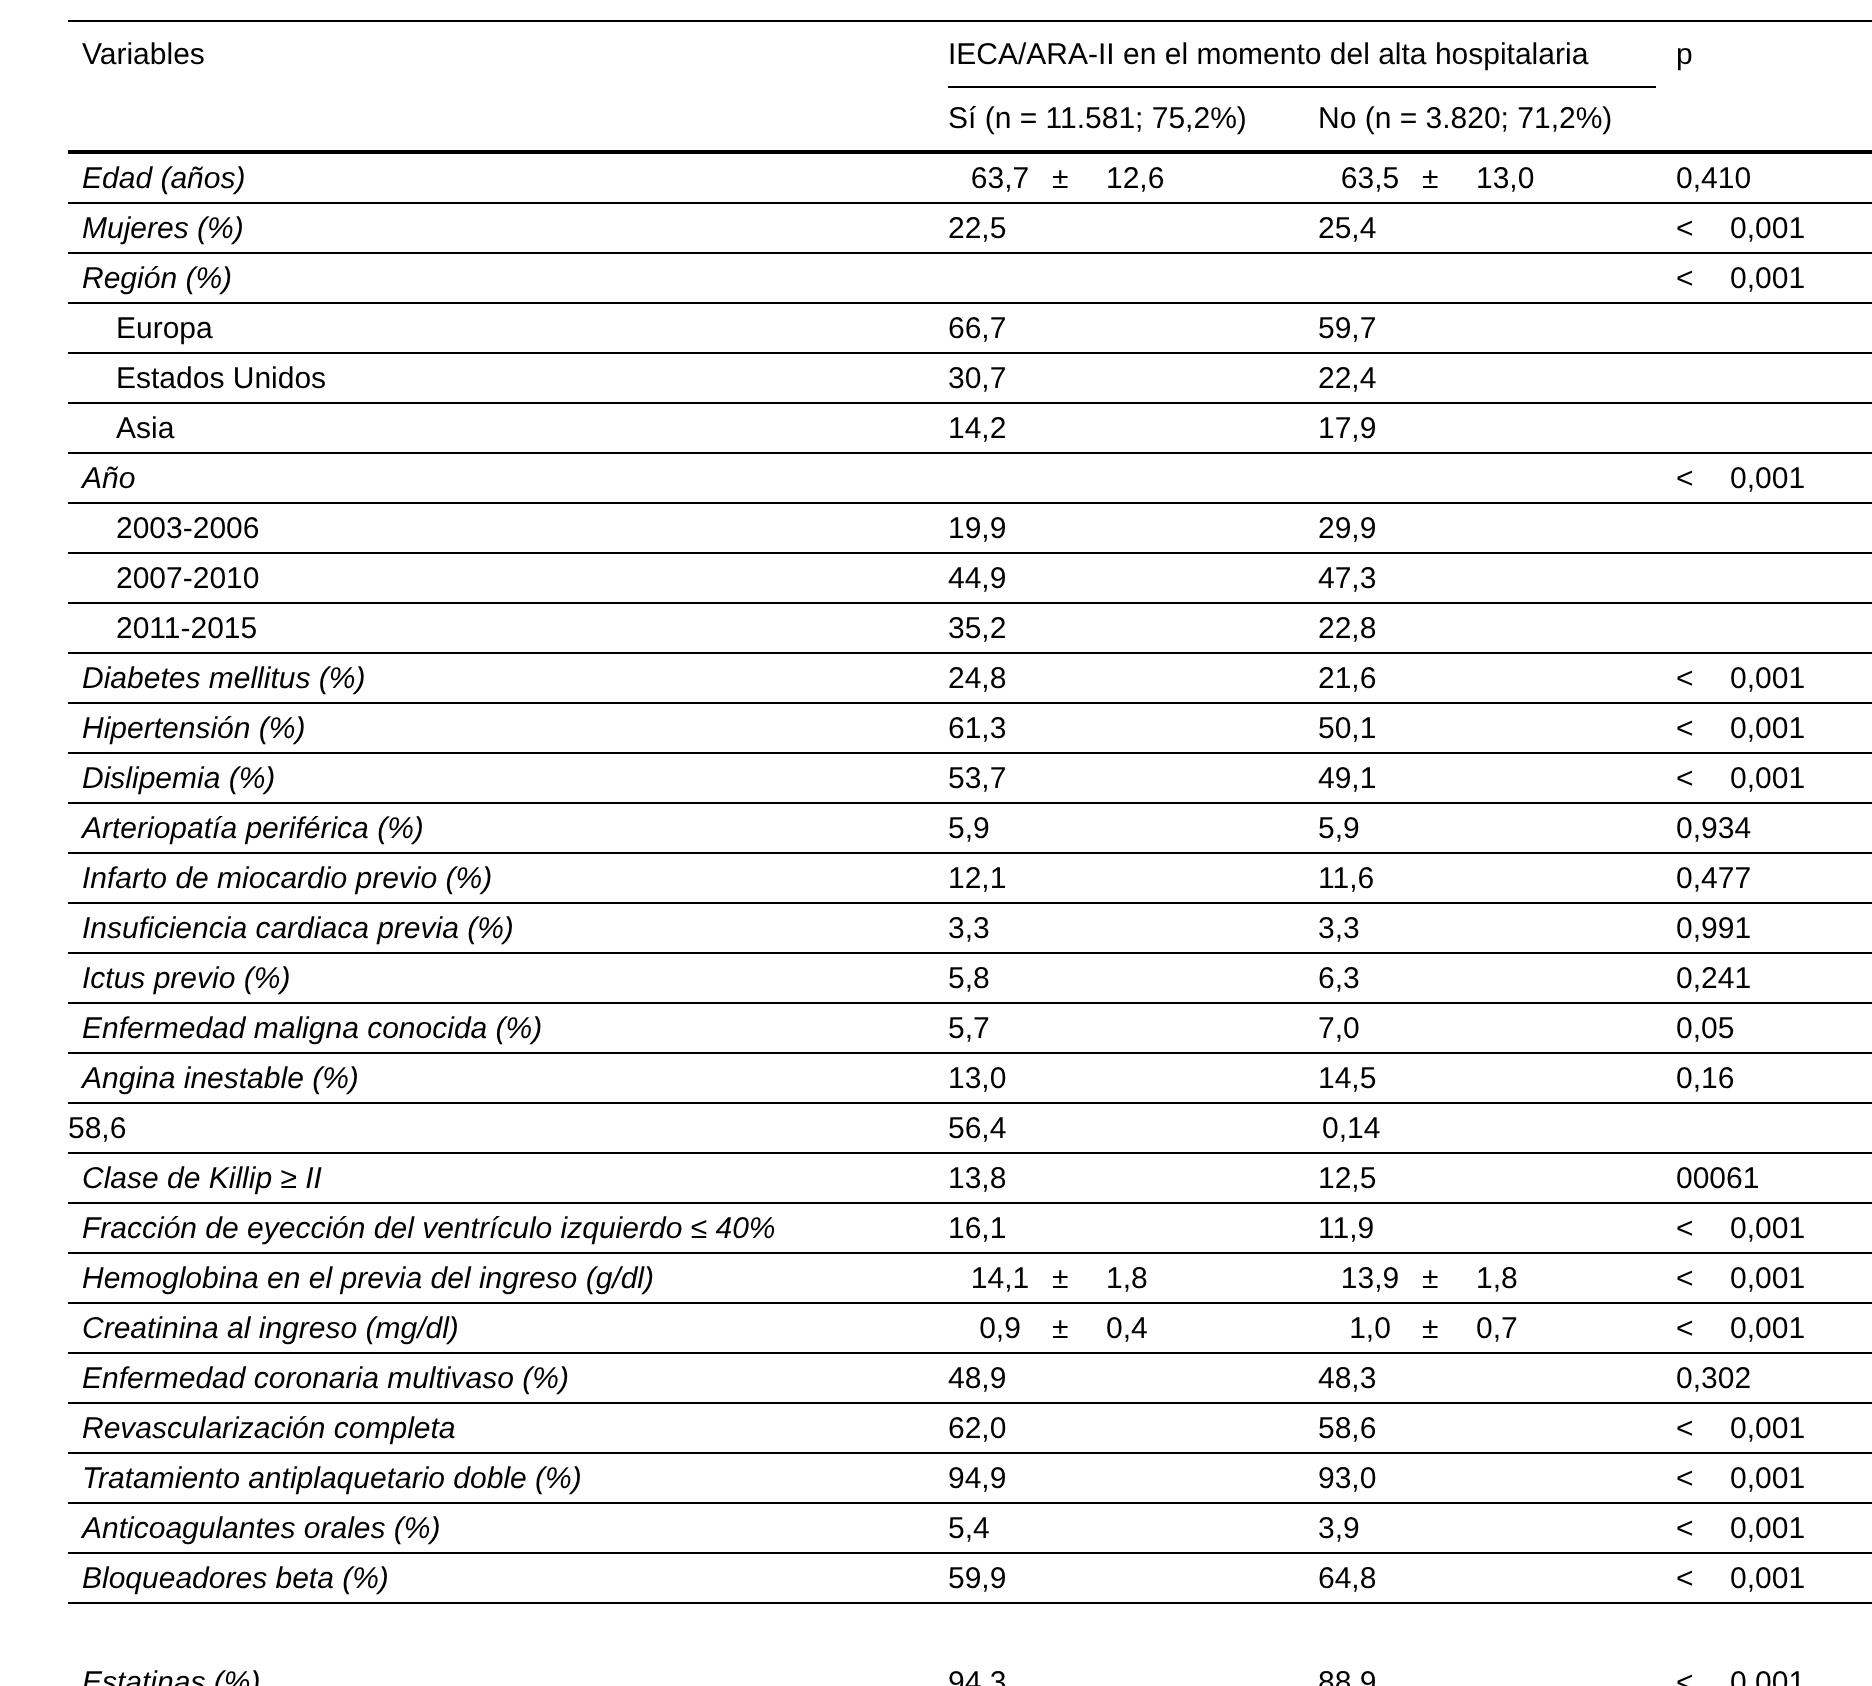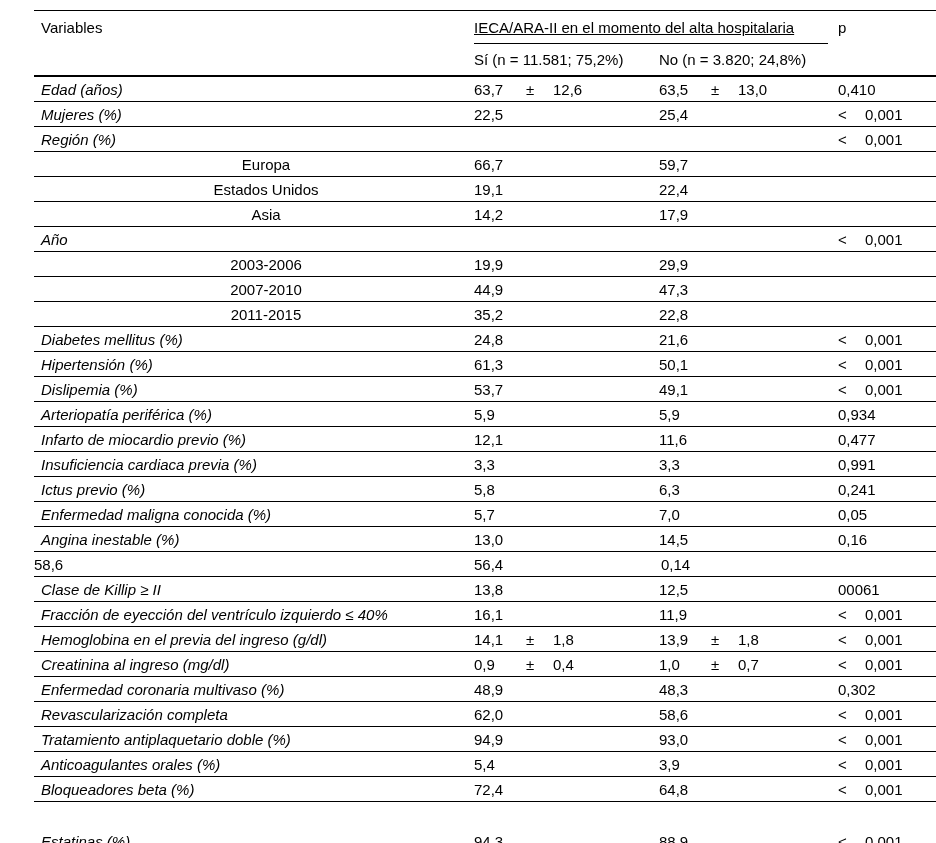--- a/index.html
+++ b/index.html
@@ -27,60 +27,59 @@
     grid-template-columns: 440px 362px 104px;
     align-items: center;
     height: 33px;
   }
   .group-cell {
     height: 100%;
     display: flex;
     align-items: center;
     border-bottom: 1.5px solid #000;
     margin-right: 8px;
-    text-decoration: underline;
   }
   .hrow2 {
     height: 33px;
     border-bottom: 2.5px solid #000;
   }
   .tr {
     height: 25px;
     border-bottom: 1.5px solid #000;
   }
   .tr:last-child { border-bottom-width: 2px; margin-top: 28px; }
   .label {
     padding-left: 7px;
     font-style: italic;
     white-space: nowrap;
     overflow: hidden;
   }
-  .label.sub { font-style: normal; padding-left: 24px; text-align: center; }
+  .label.sub { font-style: normal; padding-left: 24px; }
   .label-h { padding-left: 7px; }
   .pcell, .p-h { padding-left: 2px; }
   .num { white-space: nowrap; }
-  .v  { display: inline-block; width: 52px; }
+  .v  { display: inline-block; width: 52px; text-align: center; }
   .pm { display: inline-block; width: 27px; }
   .lt { display: inline-block; width: 27px; }
 </style>
 </head>
 <body>
 
 <div class="tbl">
   <div class="hrow1">
     <div class="label-h">Variables</div>
     <div class="group-cell">
       <span>IECA/ARA-II en el momento del alta hospitalaria</span>
     </div>
     <div class="p-h">p</div>
   </div>
   <div class="grid hrow2">
     <div></div>
     <div>Sí (n = 11.581; 75,2%)</div>
-    <div>No (n = 3.820; 24,8%)</div>
+    <div>No (n = 3.820; 71,2%)</div>
     <div></div>
   </div>
   <div>
       <div class="grid tr">
         <div class="label">Edad (años)</div>
         <div class="num"><span class="v">63,7</span><span class="pm">±</span><span class="sd">12,6</span></div>
         <div class="num"><span class="v">63,5</span><span class="pm">±</span><span class="sd">13,0</span></div>
         <div class="pcell">0,410</div>
       </div>
       <div class="grid tr">
@@ -96,21 +95,21 @@
         <div class="pcell"><span class="lt">&lt;</span><span>0,001</span></div>
       </div>
       <div class="grid tr">
         <div class="label sub">Europa</div>
         <div class="num">66,7</div>
         <div class="num">59,7</div>
         <div class="pcell"></div>
       </div>
       <div class="grid tr">
         <div class="label sub">Estados Unidos</div>
-        <div class="num">19,1</div>
+        <div class="num">30,7</div>
         <div class="num">22,4</div>
         <div class="pcell"></div>
       </div>
       <div class="grid tr">
         <div class="label sub">Asia</div>
         <div class="num">14,2</div>
         <div class="num">17,9</div>
         <div class="pcell"></div>
       </div>
       <div class="grid tr">
@@ -239,21 +238,21 @@
         <div class="pcell"><span class="lt">&lt;</span><span>0,001</span></div>
       </div>
       <div class="grid tr">
         <div class="label">Anticoagulantes orales (%)</div>
         <div class="num">5,4</div>
         <div class="num">3,9</div>
         <div class="pcell"><span class="lt">&lt;</span><span>0,001</span></div>
       </div>
       <div class="grid tr">
         <div class="label">Bloqueadores beta (%)</div>
-        <div class="num">72,4</div>
+        <div class="num">59,9</div>
         <div class="num">64,8</div>
         <div class="pcell"><span class="lt">&lt;</span><span>0,001</span></div>
       </div>
       <div class="grid tr">
         <div class="label">Estatinas (%)</div>
         <div class="num">94,3</div>
         <div class="num">88,9</div>
         <div class="pcell"><span class="lt">&lt;</span><span>0,001</span></div>
       </div>
     </div>

